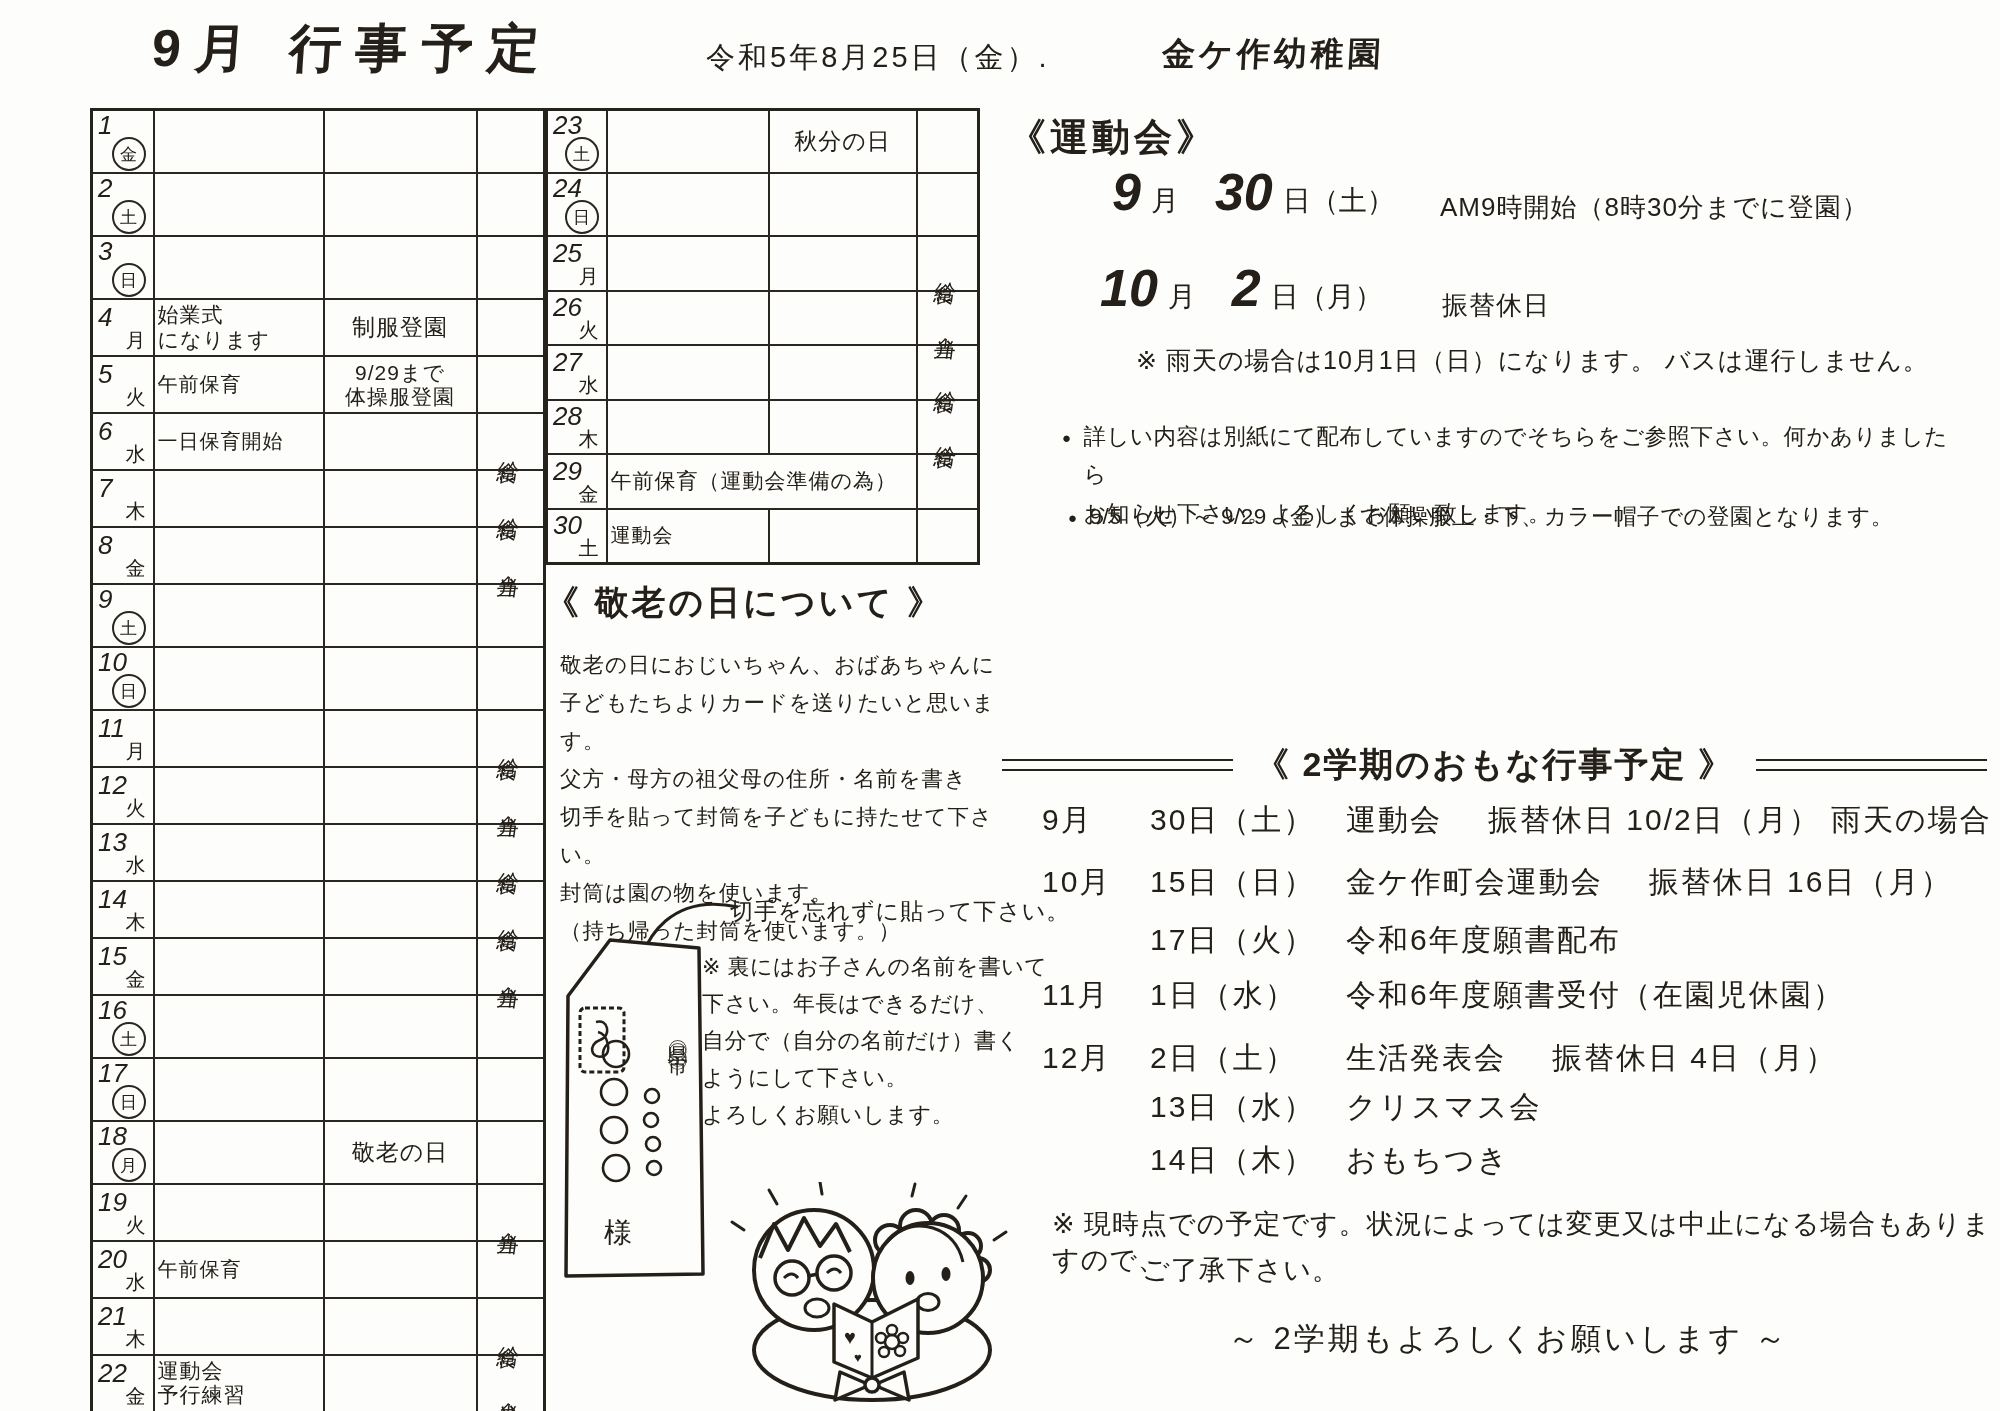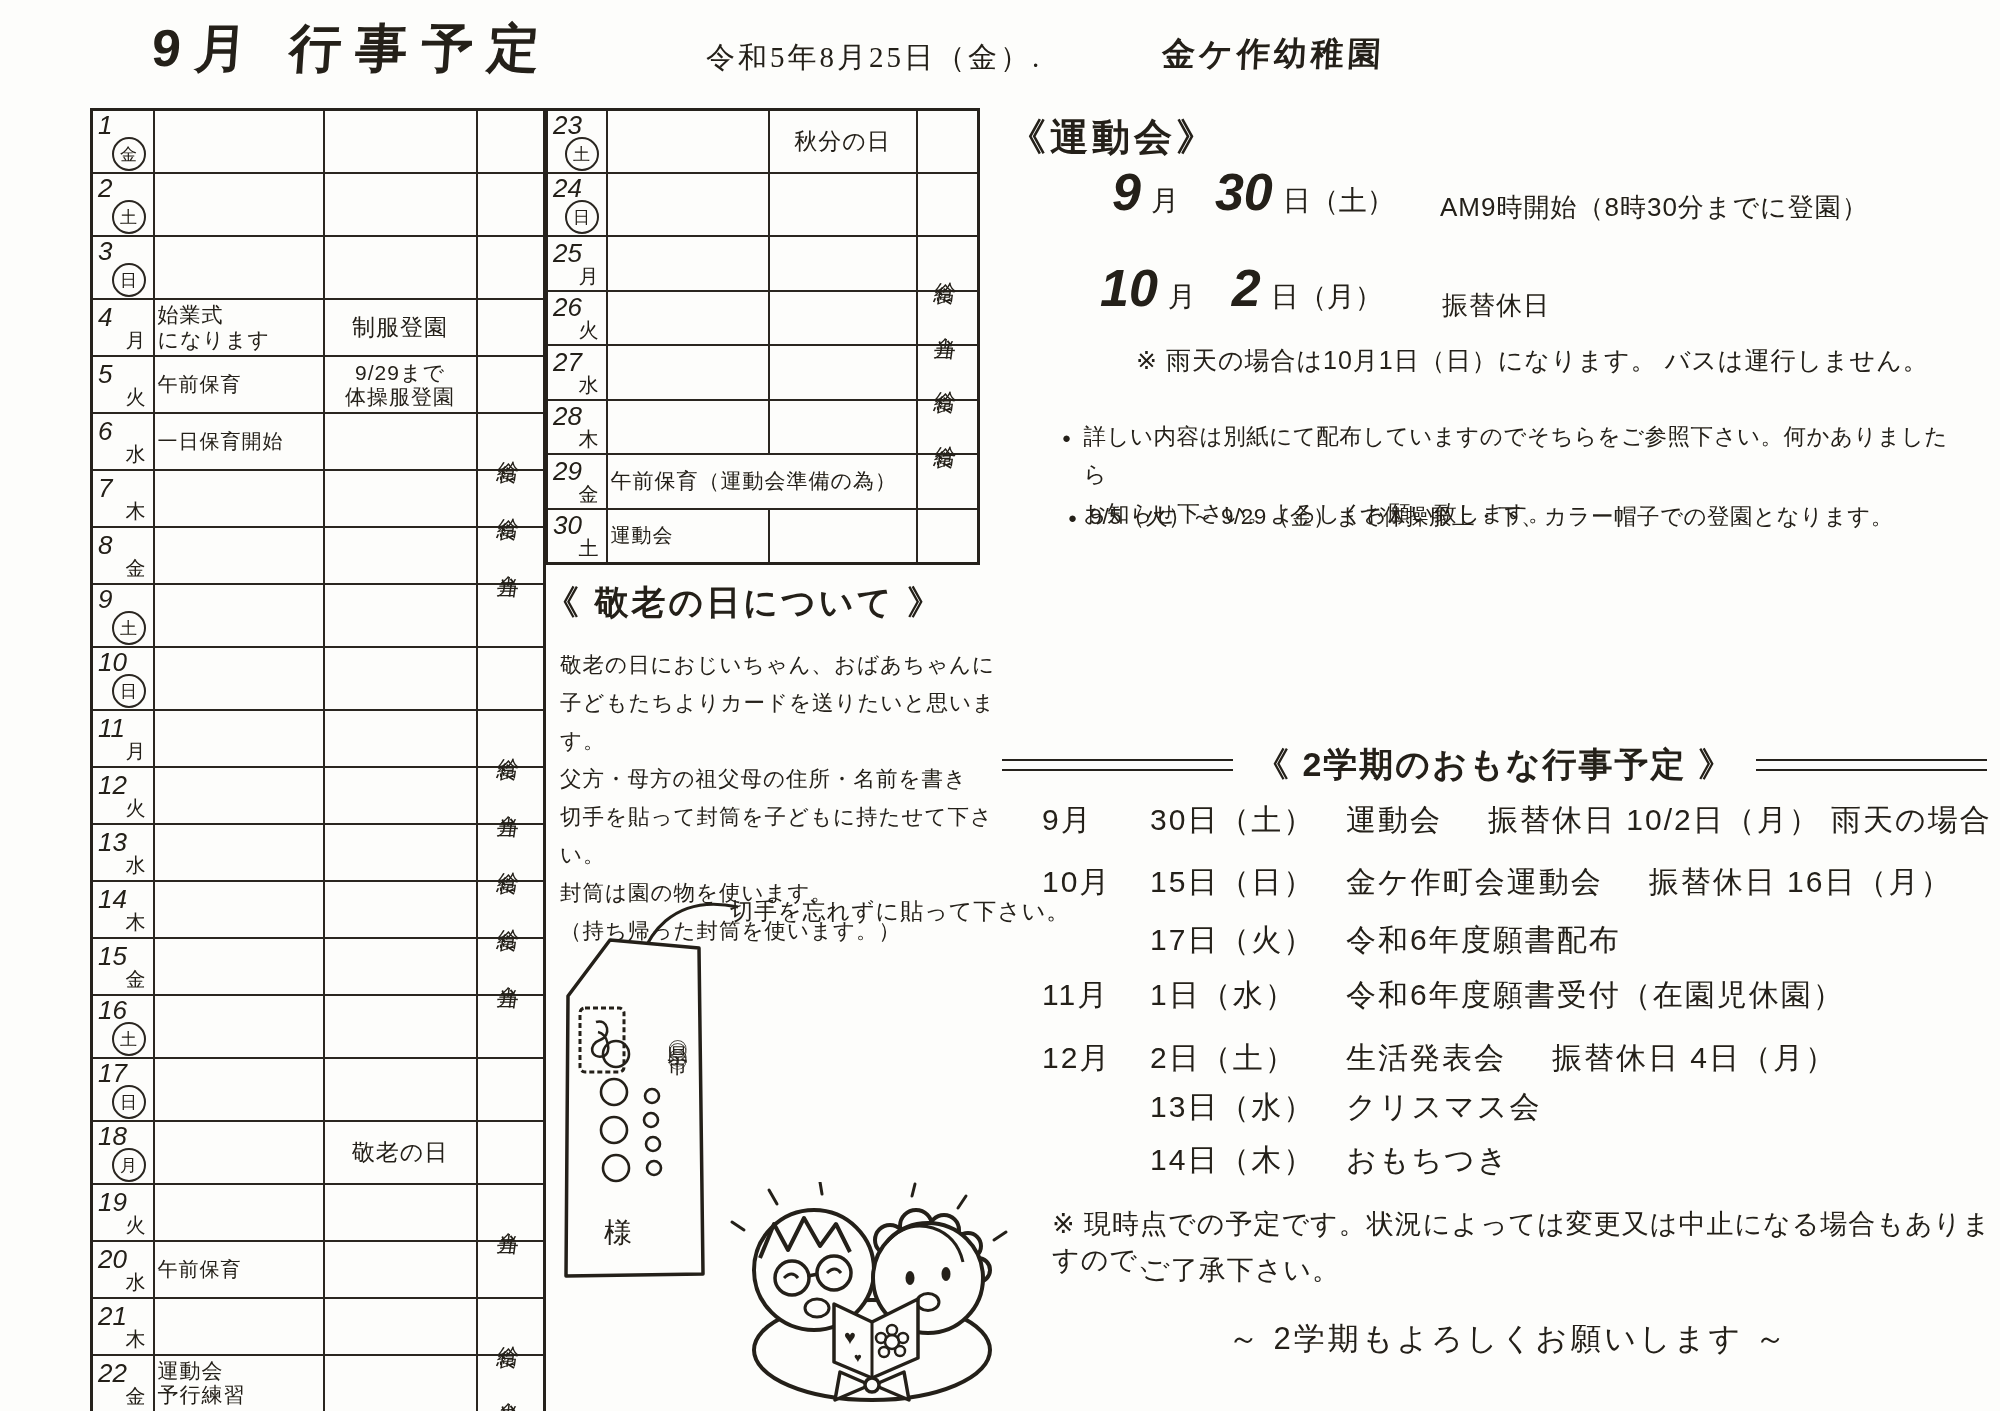--- a/index.html
+++ b/index.html
@@ -53,21 +53,21 @@
   .fnote{font-size:27px;letter-spacing:1px;}
   .closing{font-size:31px;letter-spacing:3px;}
   svg{display:block;}
 </style>
 </head>
 <body>
 
 <div class="page">
 
   <div class="abs title" style="left:152px;top:14px;">9月 行事予定</div>
-  <div class="abs hdate" style="left:706px;top:38px;font-family:Liberation Serif, serif;">令和5年8月25日（金）.</div>
+  <div class="abs hdate" style="left:706px;top:38px;">令和5年8月25日（金）.</div>
   <div class="abs school" style="left:1162px;top:32px;">金ケ作幼稚園</div>
 
   <table class="cal abs" style="left:90px;top:108px;">
     <colgroup>
         <col style="width:62px">
         <col style="width:170px">
         <col style="width:153px">
         <col style="width:68px">
       </colgroup>
     <tbody>
@@ -395,20 +395,25 @@
 切手を貼って封筒を子どもに持たせて下さい。
 封筒は園の物を使います。
 （持ち帰った封筒を使います。）</div>
 
   <div class="abs stampNote" style="left:730px;top:896px;">切手を忘れずに貼って下さい。</div>
 
   <svg class="abs" style="left:598px;top:893px;" width="145" height="125" viewBox="0 0 145 125">
     <path d="M140,14 C85,2 38,28 33,118" fill="none" stroke="#242019" stroke-width="3"></path>
   </svg>
 
+  <div class="abs backNote" style="left:702px;top:948px;width:380px;">※ 裏にはお子さんの名前を書いて
+下さい。年長はできるだけ、
+自分で（自分の名前だけ）書く
+ようにして下さい。
+よろしくお願いします。</div>
 
   <svg class="abs" style="left:556px;top:932px;" width="158" height="355" viewBox="0 0 158 355">
     <path d="M12,64 L54,8 L143,16 L147,342 L10,344 Z" fill="#fdfdfb" stroke="#242019" stroke-width="3.5" stroke-linejoin="round"></path>
     <g>
       <rect x="24" y="76" width="44" height="64" rx="5" fill="none" stroke="#242019" stroke-width="3" stroke-dasharray="5,3"></rect>
       <path d="M40,90 C52,86 56,104 44,108 C32,112 34,128 48,124 C56,121 52,102 42,100" fill="none" stroke="#242019" stroke-width="2.5"></path>
     </g>
     <text x="122" y="92" font-size="20" letter-spacing="3" style="writing-mode:vertical-rl;text-orientation:upright" fill="#242019">〇〇県〇〇市</text>
     <g fill="none" stroke="#242019" stroke-width="2.6">
       <circle cx="60" cy="122" r="13"></circle>

